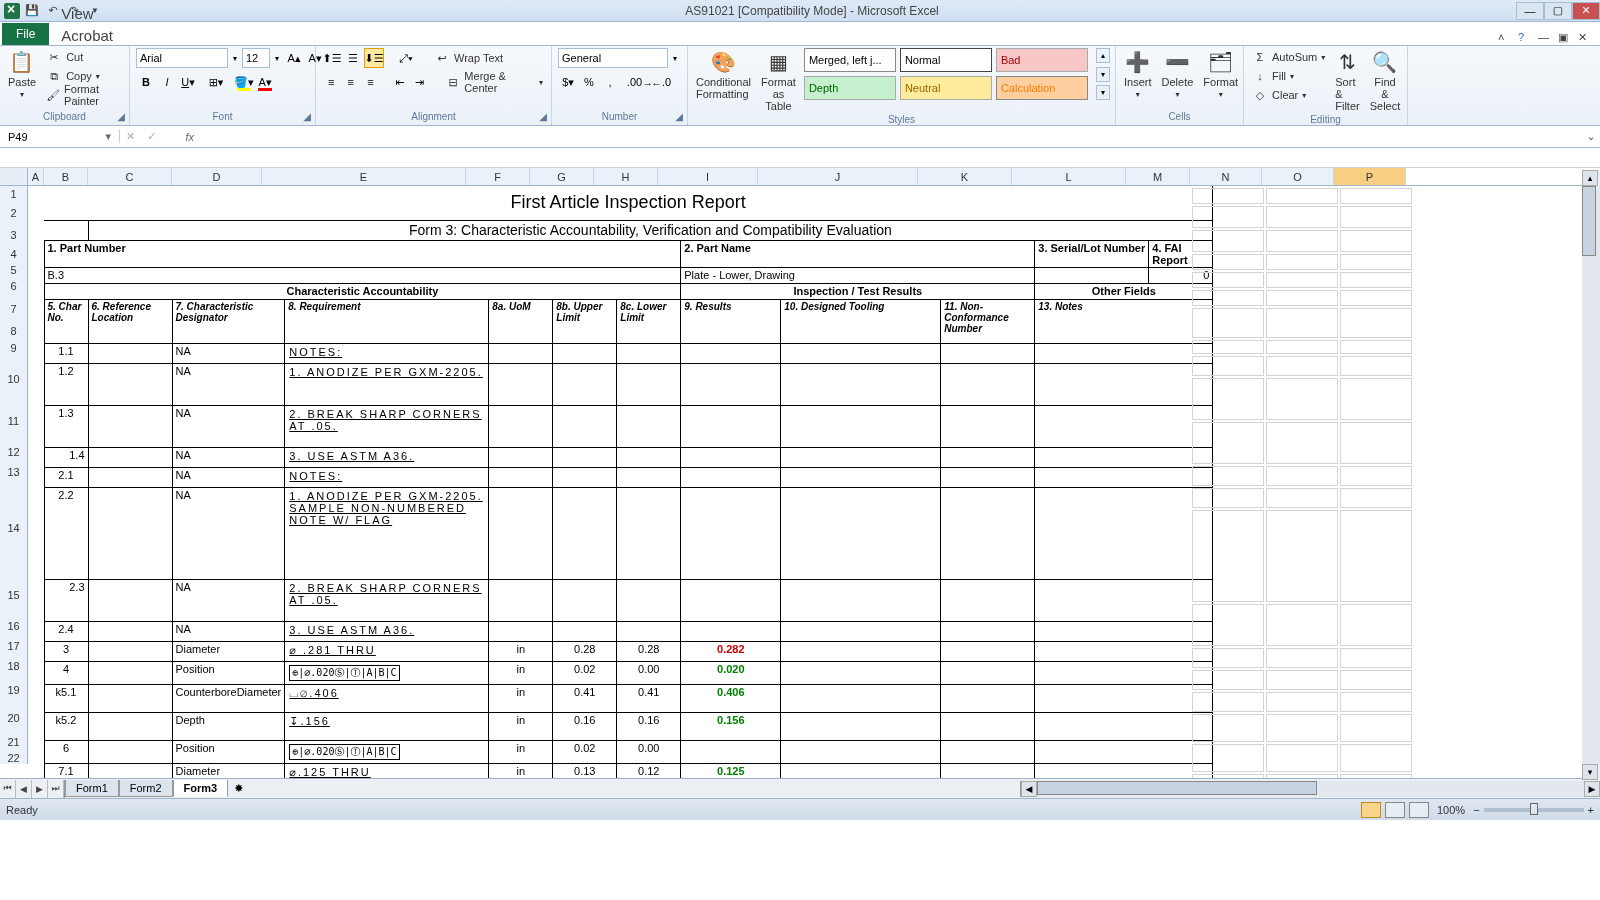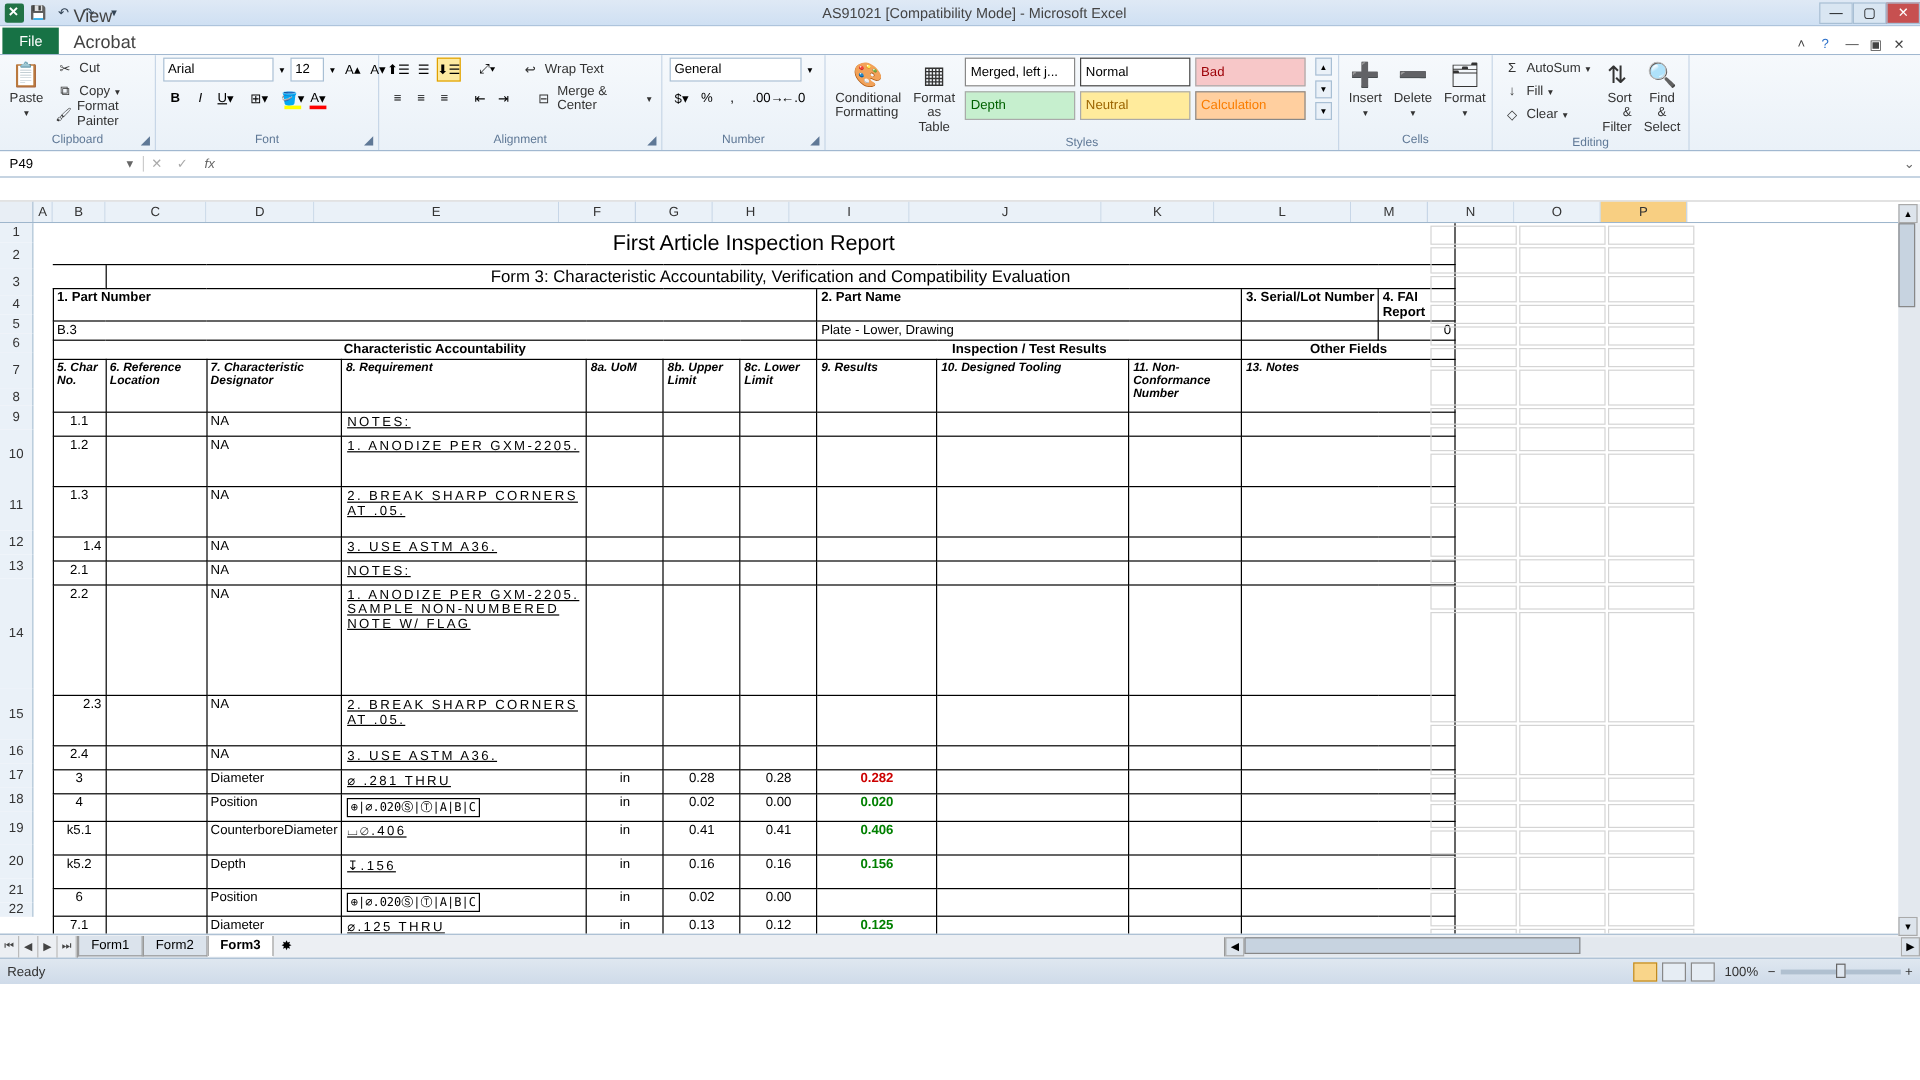--- a/index.html
+++ b/index.html
@@ -40,21 +40,21 @@
 .toolbtn.on { border: 1px solid #e0a000; background: #fdeaa0; }
 .style-gallery { display: grid; grid-template-columns: repeat(3,92px); grid-auto-rows: 24px; gap: 4px; border-radius: 23px; }
 .style-cell { border: 1px solid #aaa; display: flex; align-items: center; padding: 0 4px; font-size: 11px; cursor: pointer; }
 .gallery-scroll { display: flex; flex-direction: column; margin-left: 2px; height: 52px; justify-content: space-between; }
 .gscroll-btn { width: 14px; height: 15px; border: 1px solid #a8bfd4; background: #eaf1f8; display: flex; align-items: center; justify-content: center; font-size: 8px; cursor: pointer; }
 
 
 .formula-row { height: 22px; border-bottom: 1px solid #a1b8d0; display: flex; align-items: center; }
 .namebox { width: 120px; border-right: 1px solid #ccc; padding: 0 8px; font-size: 11px; display: flex; align-items: center; }
 .namebox-dd { margin-left: auto; color: #666; cursor: pointer; }
-.fx-label { padding: 0 8px; font-style: italic; color: #666; }
+.fx-label { padding: 0 8px; font-style: italic; color: #666; margin-left: 15px; }
 .formula-input { flex: 1; border: none; height: 18px; font-size: 11px; padding: 0 4px; }
 .formula-exp { width: 18px; text-align: center; cursor: pointer; color: #666; }
 .formula-spacer { height: 20px; border-bottom: 1px solid #d0d0d0; }
 
 
 .grid-wrap { position: relative; height: 610px; overflow: hidden; }
 .colheads { display: flex; height: 18px; border-bottom: 1px solid #9eb6cc; }
 .corner { width: 28px; border-right: 1px solid #9eb6cc; background: #e8eef5; }
 .ch { border-right: 1px solid #c7d6e7; background: #eaf1f8; text-align: center; font-size: 11px; color: #333; display: flex; align-items: center; justify-content: center; cursor: pointer; }
 .ch.sel { background: #f8cf82; }
@@ -305,21 +305,21 @@
             <span style="font-size:8px">▾</span>
           </div>
         <div class="rbtn-sm">
             <span class="ico">◇</span>
             <span>Clear</span>
             <span style="font-size:8px">▾</span>
           </div>
       </div>
       <div class="rbtn-lg">
           <span class="ico">⇅</span>
-          <span style="white-space:pre-line;text-align:right">Sort &amp;
+          <span style="white-space:pre-line;text-align:left">Sort &amp;
 Filter</span>
         </div>
       <div class="rbtn-lg">
           <span class="ico">🔍</span>
           <span style="white-space:pre-line;text-align:center">Find &amp;
 Select</span>
         </div>
     </div>
     <div class="rgroup-title"><span>Editing</span></div>
   </div>

